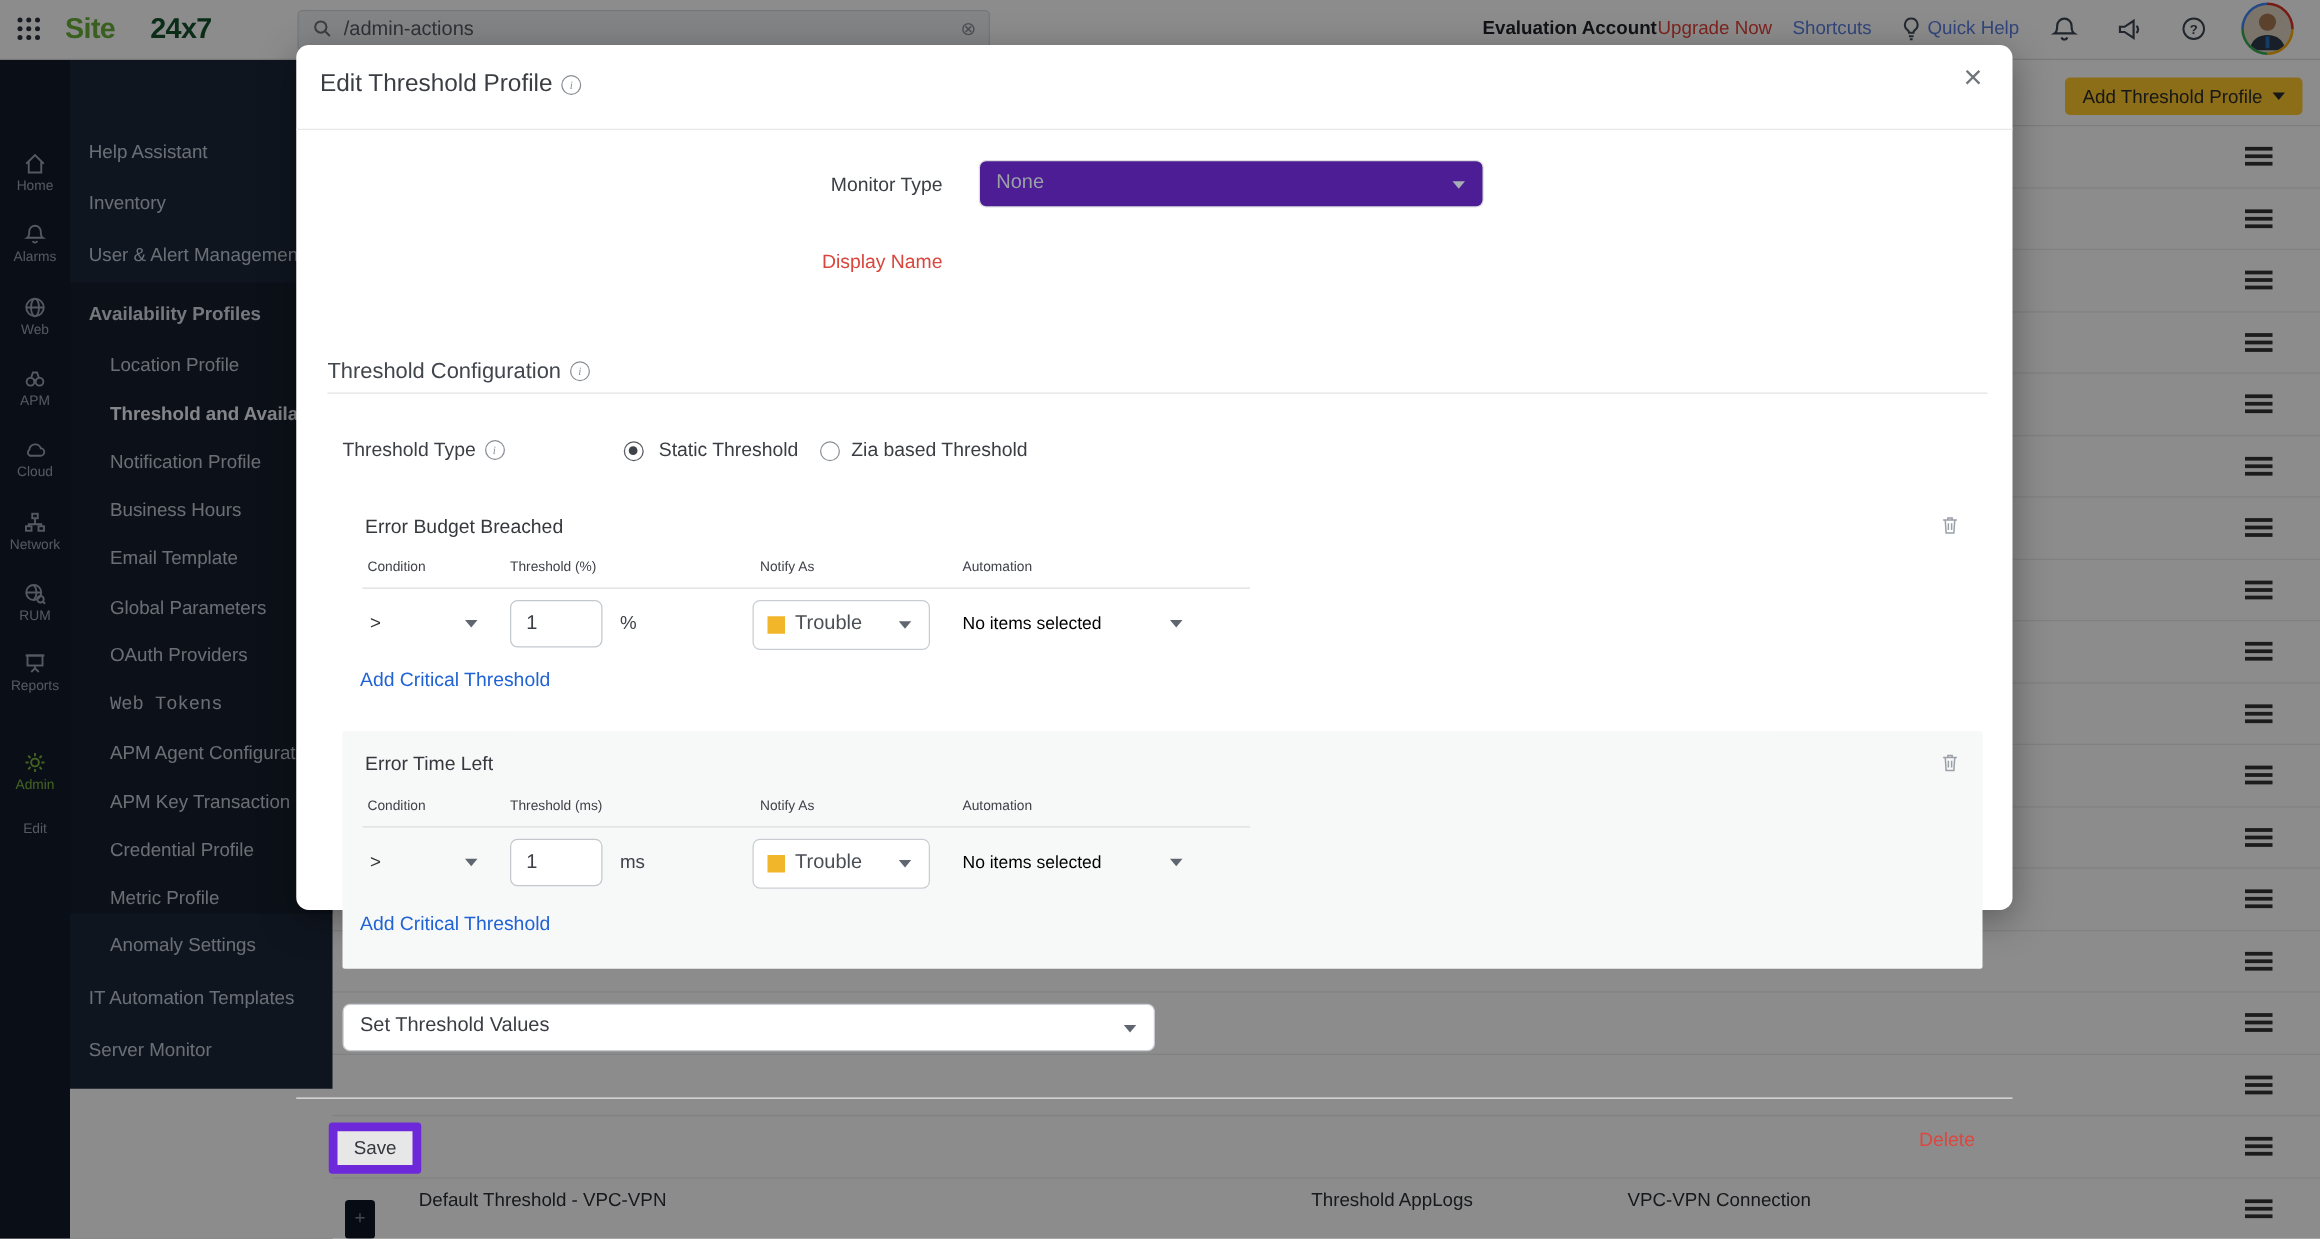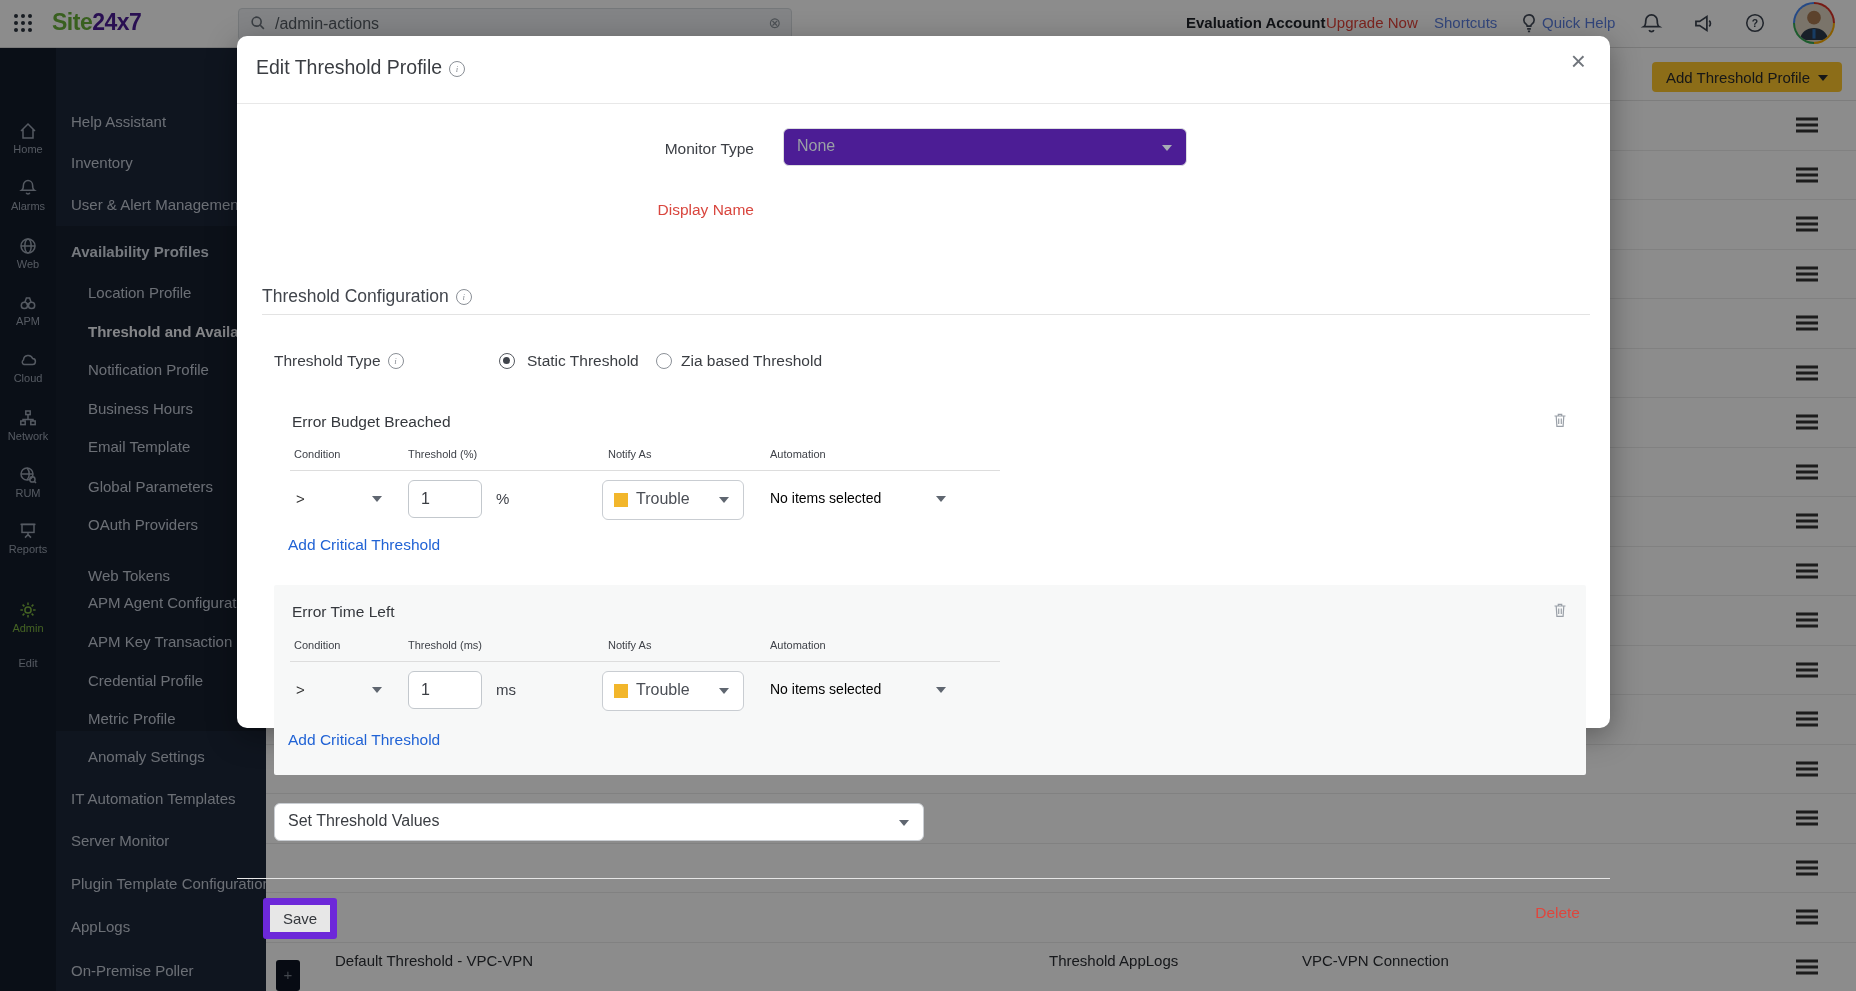--- a/index.html
+++ b/index.html
@@ -5,21 +5,21 @@
   html,body{margin:0;padding:0;background:#333;}
   .screen{position:relative;width:1856px;height:991px;overflow:hidden;
     font-family:"Liberation Sans",sans-serif;background:#fff;}
   
   .topbar{position:absolute;left:0;top:0;width:100%;height:47px;background:#fff;
     border-bottom:1px solid #dcdcdc;z-index:5;}
   .grid-icon{position:absolute;left:14px;top:14px;width:18px;height:18px;
     display:grid;grid-template-columns:repeat(3,4px);grid-template-rows:repeat(3,4px);gap:3px;}
   .grid-icon i{background:#2c333e;border-radius:50%;}
   .logo{position:absolute;left:52px;top:9px;font-size:23px;font-weight:bold;letter-spacing:-.5px;}
-  .logo .g{color:#68af3a;} .logo .d{color:#4c1d95;}
+  .logo .g{color:#68af3a;} .logo .d{color:#14532d;margin-left:28px;}
   .searchbox{position:absolute;left:238px;top:8px;width:552px;height:31px;background:#eef1f4;
     border:1px solid #d6dade;border-radius:4px;}
   .searchbox .sicon{position:absolute;left:10px;top:5px;}
   .searchbox .stext{position:absolute;left:36px;top:6px;font-size:16px;color:#555b63;}
   .searchbox .clear{position:absolute;right:10px;top:5px;font-size:15px;color:#8d949c;cursor:pointer;}
   .tb-right{position:absolute;top:0;height:47px;font-size:15px;}
   .eval{left:1186px;top:14px;font-weight:bold;color:#1f2329;}
   .upgrade{left:1326px;top:14px;color:#e2433a;font-weight:500;}
   .shortcuts{left:1434px;top:14px;color:#5b7fe0;}
   .bulb{left:1518px;top:11px;}
@@ -29,21 +29,21 @@
     background:conic-gradient(#d93025 0 25%,#f9ab00 25% 50%,#34a853 50% 75%,#4285f4 75% 100%);
     padding:2px;box-sizing:border-box;}
   .avatar .inner{width:100%;height:100%;border-radius:50%;background:#ded4c2;overflow:hidden;}
   
   .psidebar{position:absolute;left:0;top:47px;width:56px;height:944px;background:#131c2b;z-index:4;}
   .pitem{position:absolute;left:0;width:56px;text-align:center;color:#9ba4b2;cursor:pointer;}
   .pitem .plabel{display:block;font-size:11px;margin-top:2px;}
   .pitem svg{display:block;margin:0 auto;}
   .pitem.active{color:#7db440;}
   
-  .ssidebar{position:absolute;left:56px;top:47px;width:210px;height:944px;background:#1d2739;z-index:4;overflow:hidden;text-align:right;}
+  .ssidebar{position:absolute;left:56px;top:47px;width:210px;height:824px;background:#1d2739;z-index:4;overflow:hidden;text-align:right;}
   .ssub-bg{position:absolute;left:0;top:179px;width:100%;height:505px;background:#171f2e;}
   .sitem{position:absolute;left:15px;height:18px;font-size:15px;color:#c3cad6;white-space:nowrap;cursor:pointer;}
   .sitem.child{left:32px;}
   .sitem.header{font-weight:bold;color:#d6dce6;}
   .sitem.active{font-weight:bold;color:#f2f5fa;}
   .more-box{position:absolute;left:276px;top:960px;width:24px;height:31px;background:#0e1523;
     border-radius:3px;color:#7a828e;text-align:center;line-height:29px;font-size:15px;z-index:4;}
   
   .content{position:absolute;left:266px;top:47px;right:0;bottom:0;background:#fff;z-index:3;}
   .chead{position:relative;height:53px;border-bottom:1px solid #e3e3e3;}
@@ -268,21 +268,21 @@
       <div class="sitem" style="top: 107px;">Inventory</div>
       <div class="sitem" style="top: 149px;">User &amp; Alert Management</div>
       <div class="sitem header" style="top: 196px;">Availability Profiles</div>
       <div class="sitem child" style="top: 237px;">Location Profile</div>
       <div class="sitem child active" style="top: 276px;">Threshold and Availability</div>
       <div class="sitem child" style="top: 314px;">Notification Profile</div>
       <div class="sitem child" style="top: 353px;">Business Hours</div>
       <div class="sitem child" style="top: 391px;">Email Template</div>
       <div class="sitem child" style="top: 431px;">Global Parameters</div>
       <div class="sitem child" style="top: 469px;">OAuth Providers</div>
-      <div class="sitem child" style="top: 520px;">Web Tokens</div>
+      <div class="sitem child" style="top: 508px; font-family: Liberation Mono, monospace;">Web Tokens</div>
       <div class="sitem child" style="top: 547px;">APM Agent Configuration</div>
       <div class="sitem child" style="top: 586px;">APM Key Transaction</div>
       <div class="sitem child" style="top: 625px;">Credential Profile</div>
       <div class="sitem child" style="top: 663px;">Metric Profile</div>
       <div class="sitem child" style="top: 701px;">Anomaly Settings</div>
       <div class="sitem" style="top: 743px;">IT Automation Templates</div>
       <div class="sitem" style="top: 785px;">Server Monitor</div>
       <div class="sitem" style="top: 828px;">Plugin Template Configuration</div>
       <div class="sitem" style="top: 871px;">AppLogs</div>
       <div class="sitem" style="top: 915px;">On-Premise Poller</div>

